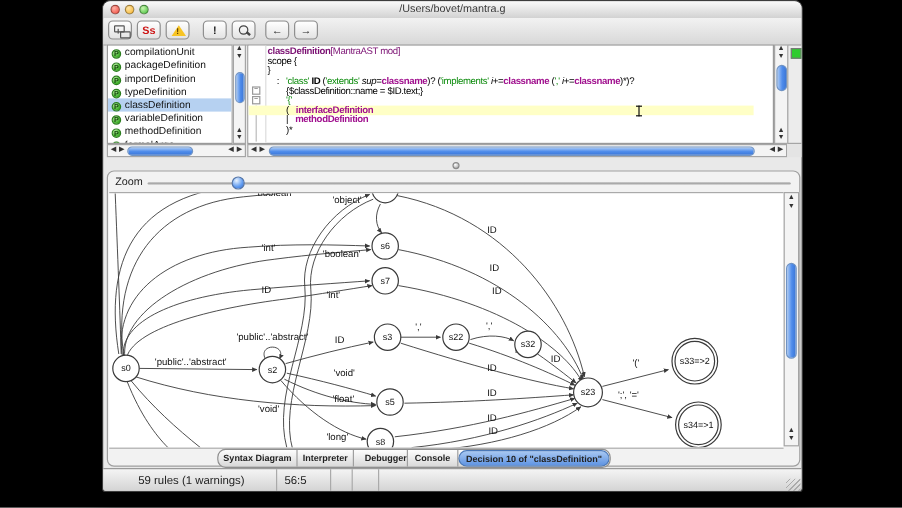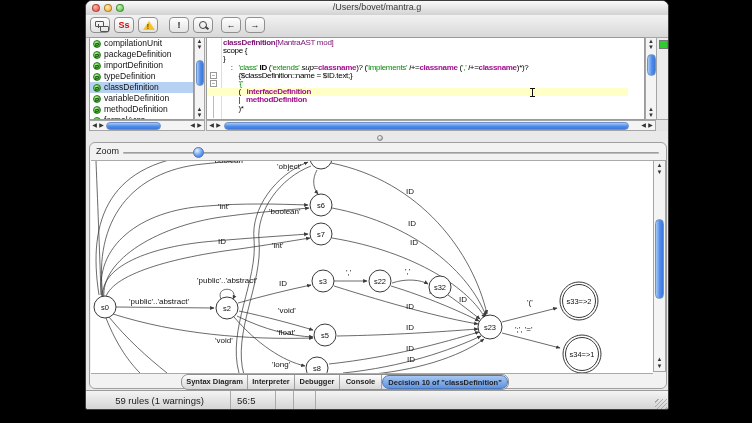--- a/index.html
+++ b/index.html
@@ -312,21 +312,21 @@
       <span class="arr" style="top:9px">▼</span>
       <span class="thumbv" style="top:58px;height:80px;width:9px"></span>
       <span class="arr" style="bottom:9px">▲</span>
       <span class="arr" style="bottom:2px">▼</span>
     </div>
   </div>
 
   <div id="tab-bar">
       <div class="tab" style="width: 66px;">Syntax Diagram</div>
       <div class="tab" style="width: 47px;">Interpreter</div>
-      <div class="tab" style="width: 45px;">Debugger</div>
+      <div class="tab" style="width: 45px; text-align: right;">Debugger</div>
       <div class="tab" style="width: 42px;">Console</div>
       <div class="tab sel" style="width: 126px;">Decision 10 of "classDefinition"</div>
     </div>
 
   <div id="statusbar">
     <div class="cell" style="left:3px;width:142px;text-align:center">59 rules (1 warnings)</div>
     <div class="cell" style="left:145px;width:45px">56:5</div>
     <div class="cell" style="left:190px;width:18px"></div>
     <div class="cell" style="left:208px;width:22px"></div>
     <div id="grip"></div>

